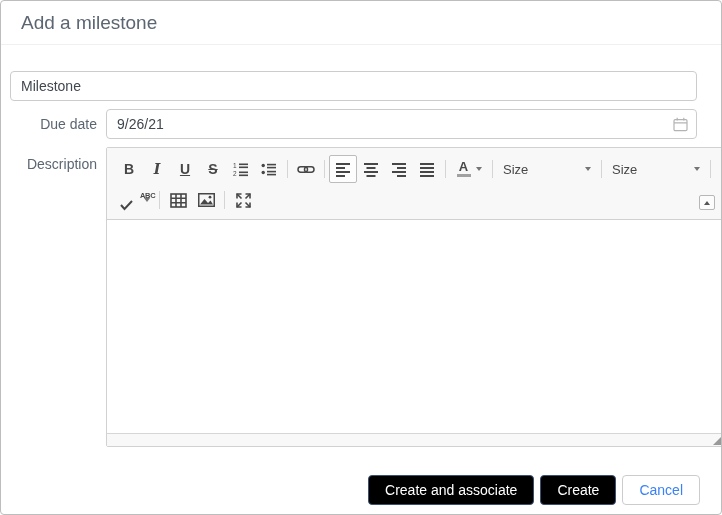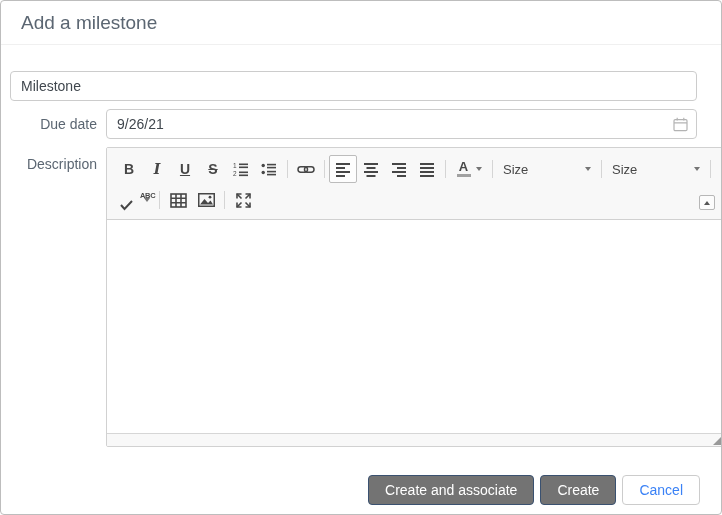--- a/index.html
+++ b/index.html
@@ -56,21 +56,21 @@
     border-bottom:4px solid #555;}
   .editor-content{height:213px;background:#fff;font-size:13px;color:#333;padding:4px 8px;box-sizing:border-box;outline:none;}
   .editor-footer{height:12px;background:#f8f8f8;border-top:1px solid #d6d6d6;position:relative;}
   .resize-handle{position:absolute;right:1px;bottom:1px;width:0;height:0;border-style:solid;
     border-width:0 0 9px 9px;border-color:transparent transparent #9a9a9a transparent;}
 
   
   .dlg-footer{display:flex;justify-content:flex-end;gap:6px;padding:20px 21px 0 0;}
   .btn{height:30px;border-radius:4px;font-size:14px;padding:0 16px;display:flex;align-items:center;
     font-family:"Liberation Sans",sans-serif;cursor:default;box-sizing:border-box;}
-  .btn.primary{background:#737373;color:#fff;border:1px solid #3a5170;}
+  .btn.primary{background:#000000;color:#fff;border:1px solid #3a5170;}
   .btn.secondary{background:#fff;color:#3b82f6;border:1px solid #ccc;}
   svg{display:block;}
 </style>
 </head>
 <body>
 
 <div class="dialog">
 
   <div class="dlg-header">
     <span>Add a milestone</span>

